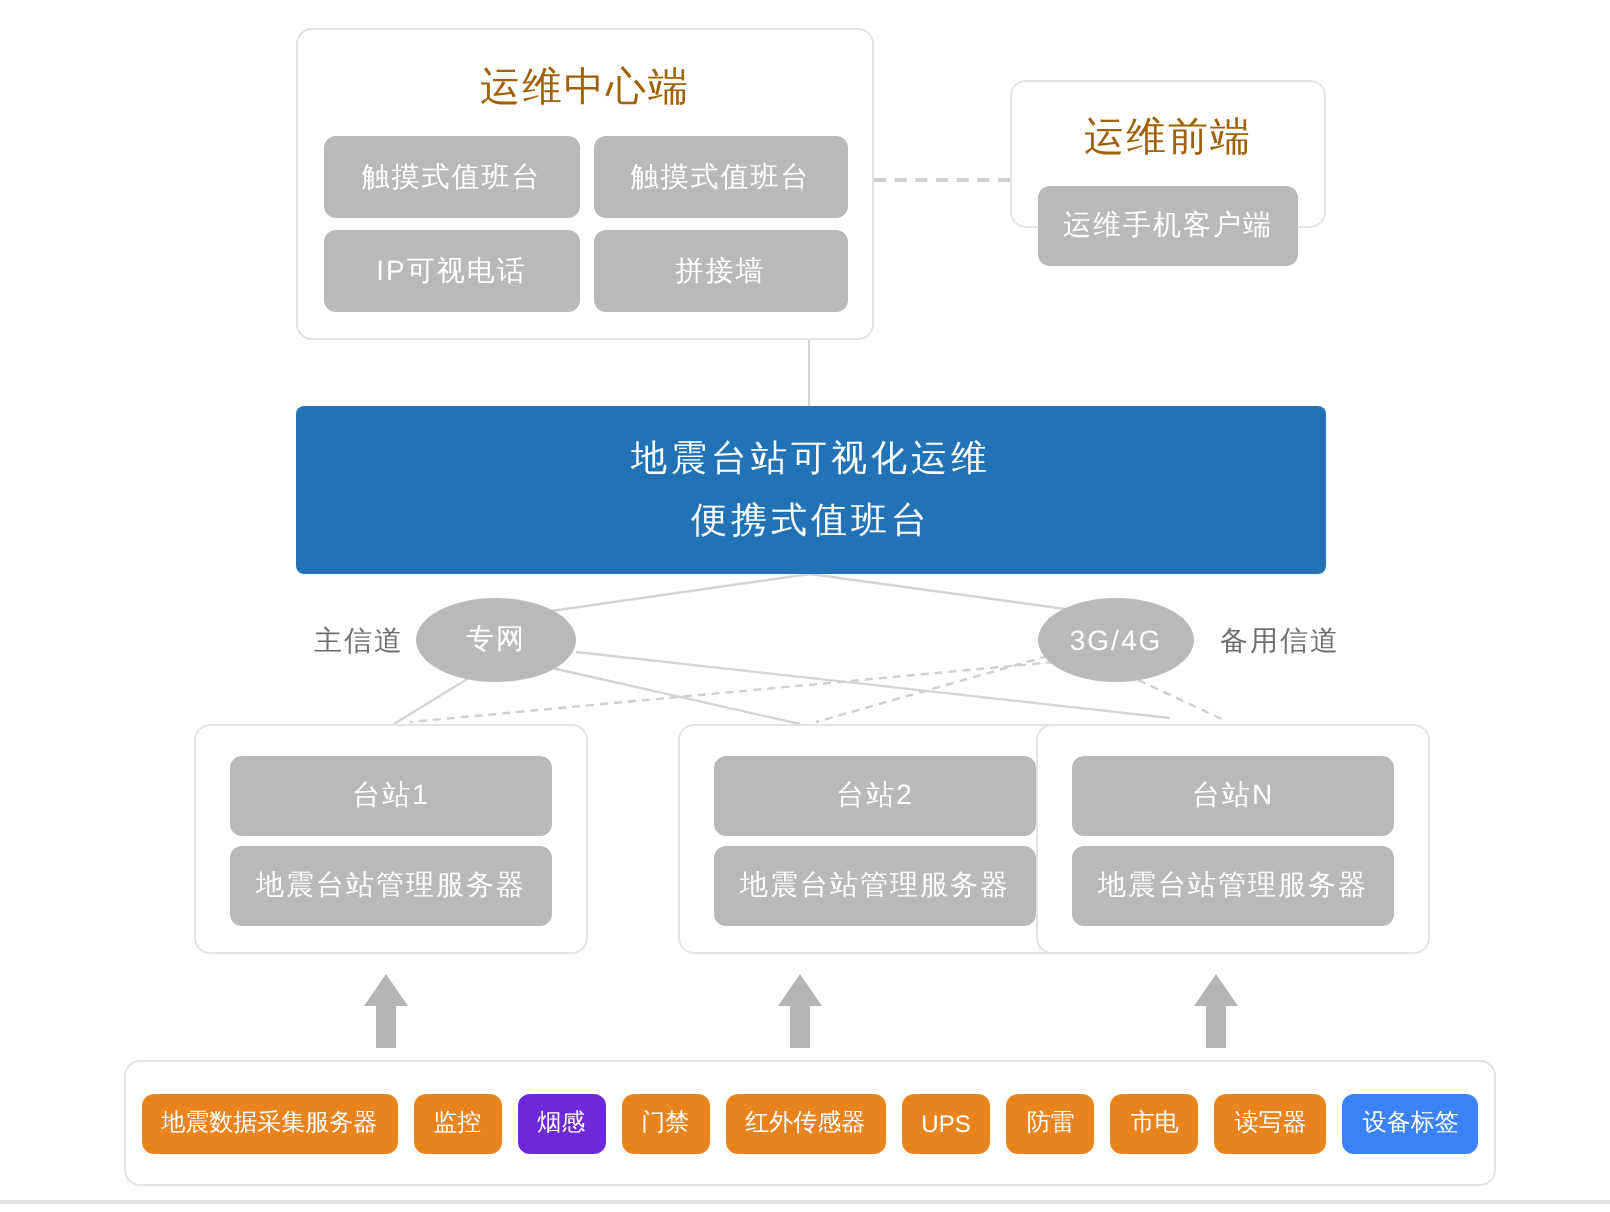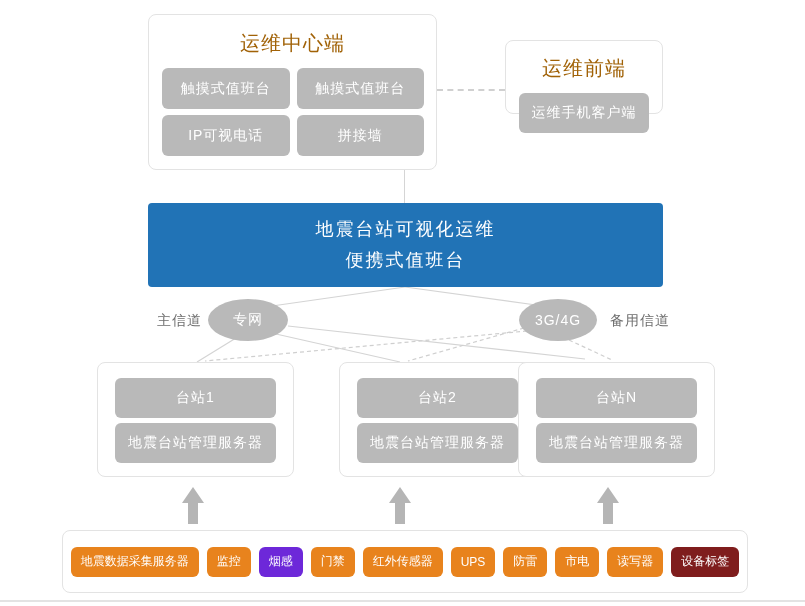--- a/index.html
+++ b/index.html
@@ -99,18 +99,18 @@
   <div class="panel devices">
     <div class="device-chip" style="background:#e8831d;">地震数据采集服务器</div>
     <div class="device-chip" style="background:#e8831d;">监控</div>
     <div class="device-chip" style="background:#6d28d9;">烟感</div>
     <div class="device-chip" style="background:#e8831d;">门禁</div>
     <div class="device-chip" style="background:#e8831d;">红外传感器</div>
     <div class="device-chip" style="background:#e8831d;">UPS</div>
     <div class="device-chip" style="background:#e8831d;">防雷</div>
     <div class="device-chip" style="background:#e8831d;">市电</div>
     <div class="device-chip" style="background:#e8831d;">读写器</div>
-    <div class="device-chip" style="background:#7f1d1d;">设备标签</div>
+    <div class="device-chip" style="background:#3b82f6;">设备标签</div>
   </div>
 
   <div class="bottom-divider"></div>
 
 </div>
 
 </body></html>

